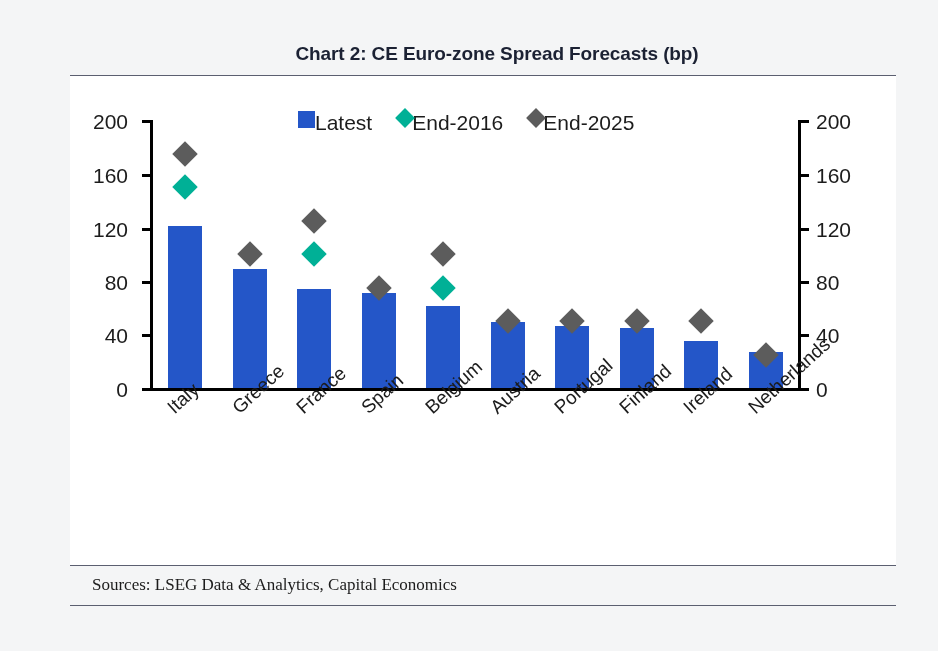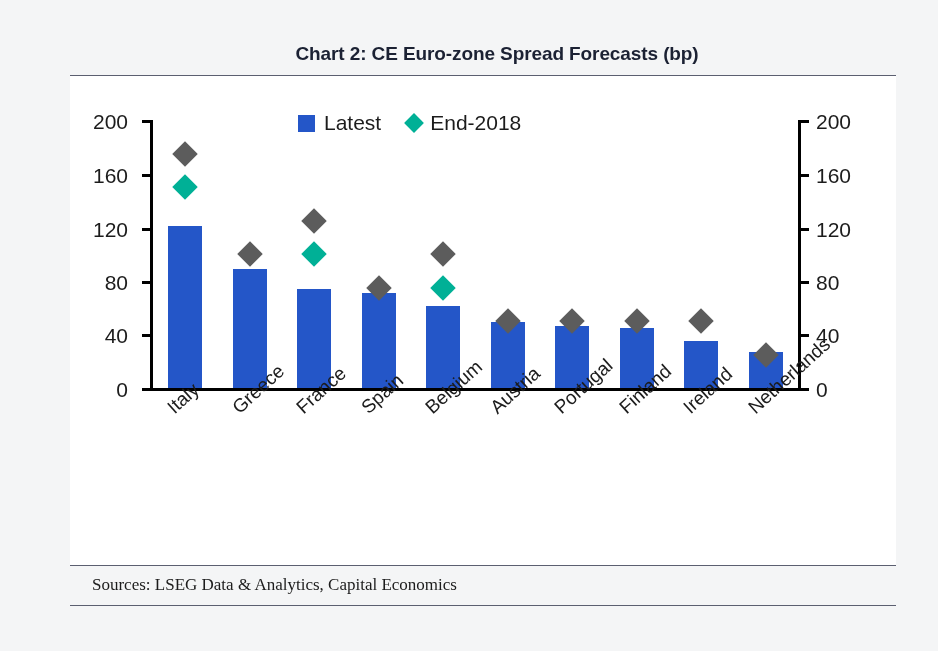--- a/index.html
+++ b/index.html
@@ -84,22 +84,20 @@
     left: 270px;
     top: 111px;
     display: flex;
     align-items: center;
     gap: 26px;
     font-size: 21px;
     color: #1c1c1c;
   }
   .legend-item {
     display: flex;
-    align-items: center;
-    gap: 9px;
     white-space: nowrap;
   }
   .legend-swatch-square {
     width: 17px; height: 17px;
     display: inline-block;
   }
   .legend-swatch-diamond {
     width: 14px; height: 14px;
     display: inline-block;
     transform: rotate(45deg);
@@ -178,21 +176,25 @@
   <div class="ytick-label right" style="top:325px">40</div>
   <div class="ytick-label right" style="top:379px">0</div>
 
   <div id="legend">
     <div class="legend-item">
       <span class="legend-swatch-square" style="background: rgb(36, 86, 200);"></span>
       <span>Latest</span>
     </div>
     <div class="legend-item">
       <span class="legend-swatch-diamond" style="background: rgb(0, 176, 150);"></span>
-      <span>End-2018</span>
+      <span>End-2016</span>
+    </div>
+    <div class="legend-item">
+      <span class="legend-swatch-diamond" style="background: rgb(92, 92, 92);"></span>
+      <span>End-2025</span>
     </div>
   </div>
 
   <div id="data-layer">
       <div class="bar" style="left: 140.25px; top: 225.86px; height: 162.14px; background: rgb(36, 86, 200);"></div>
       <div class="marker" style="left: 148.25px; top: 178px; background: rgb(0, 176, 150);"></div>
       <div class="marker" style="left: 148.25px; top: 144.5px; background: rgb(92, 92, 92);"></div>
       <div class="cat-label" style="left: 135.25px; top: 402px;">Italy</div>
       <div class="bar" style="left: 204.75px; top: 268.74px; height: 119.26px; background: rgb(36, 86, 200);"></div>
       <div class="marker" style="left: 212.75px; top: 245px; background: rgb(92, 92, 92);"></div>

